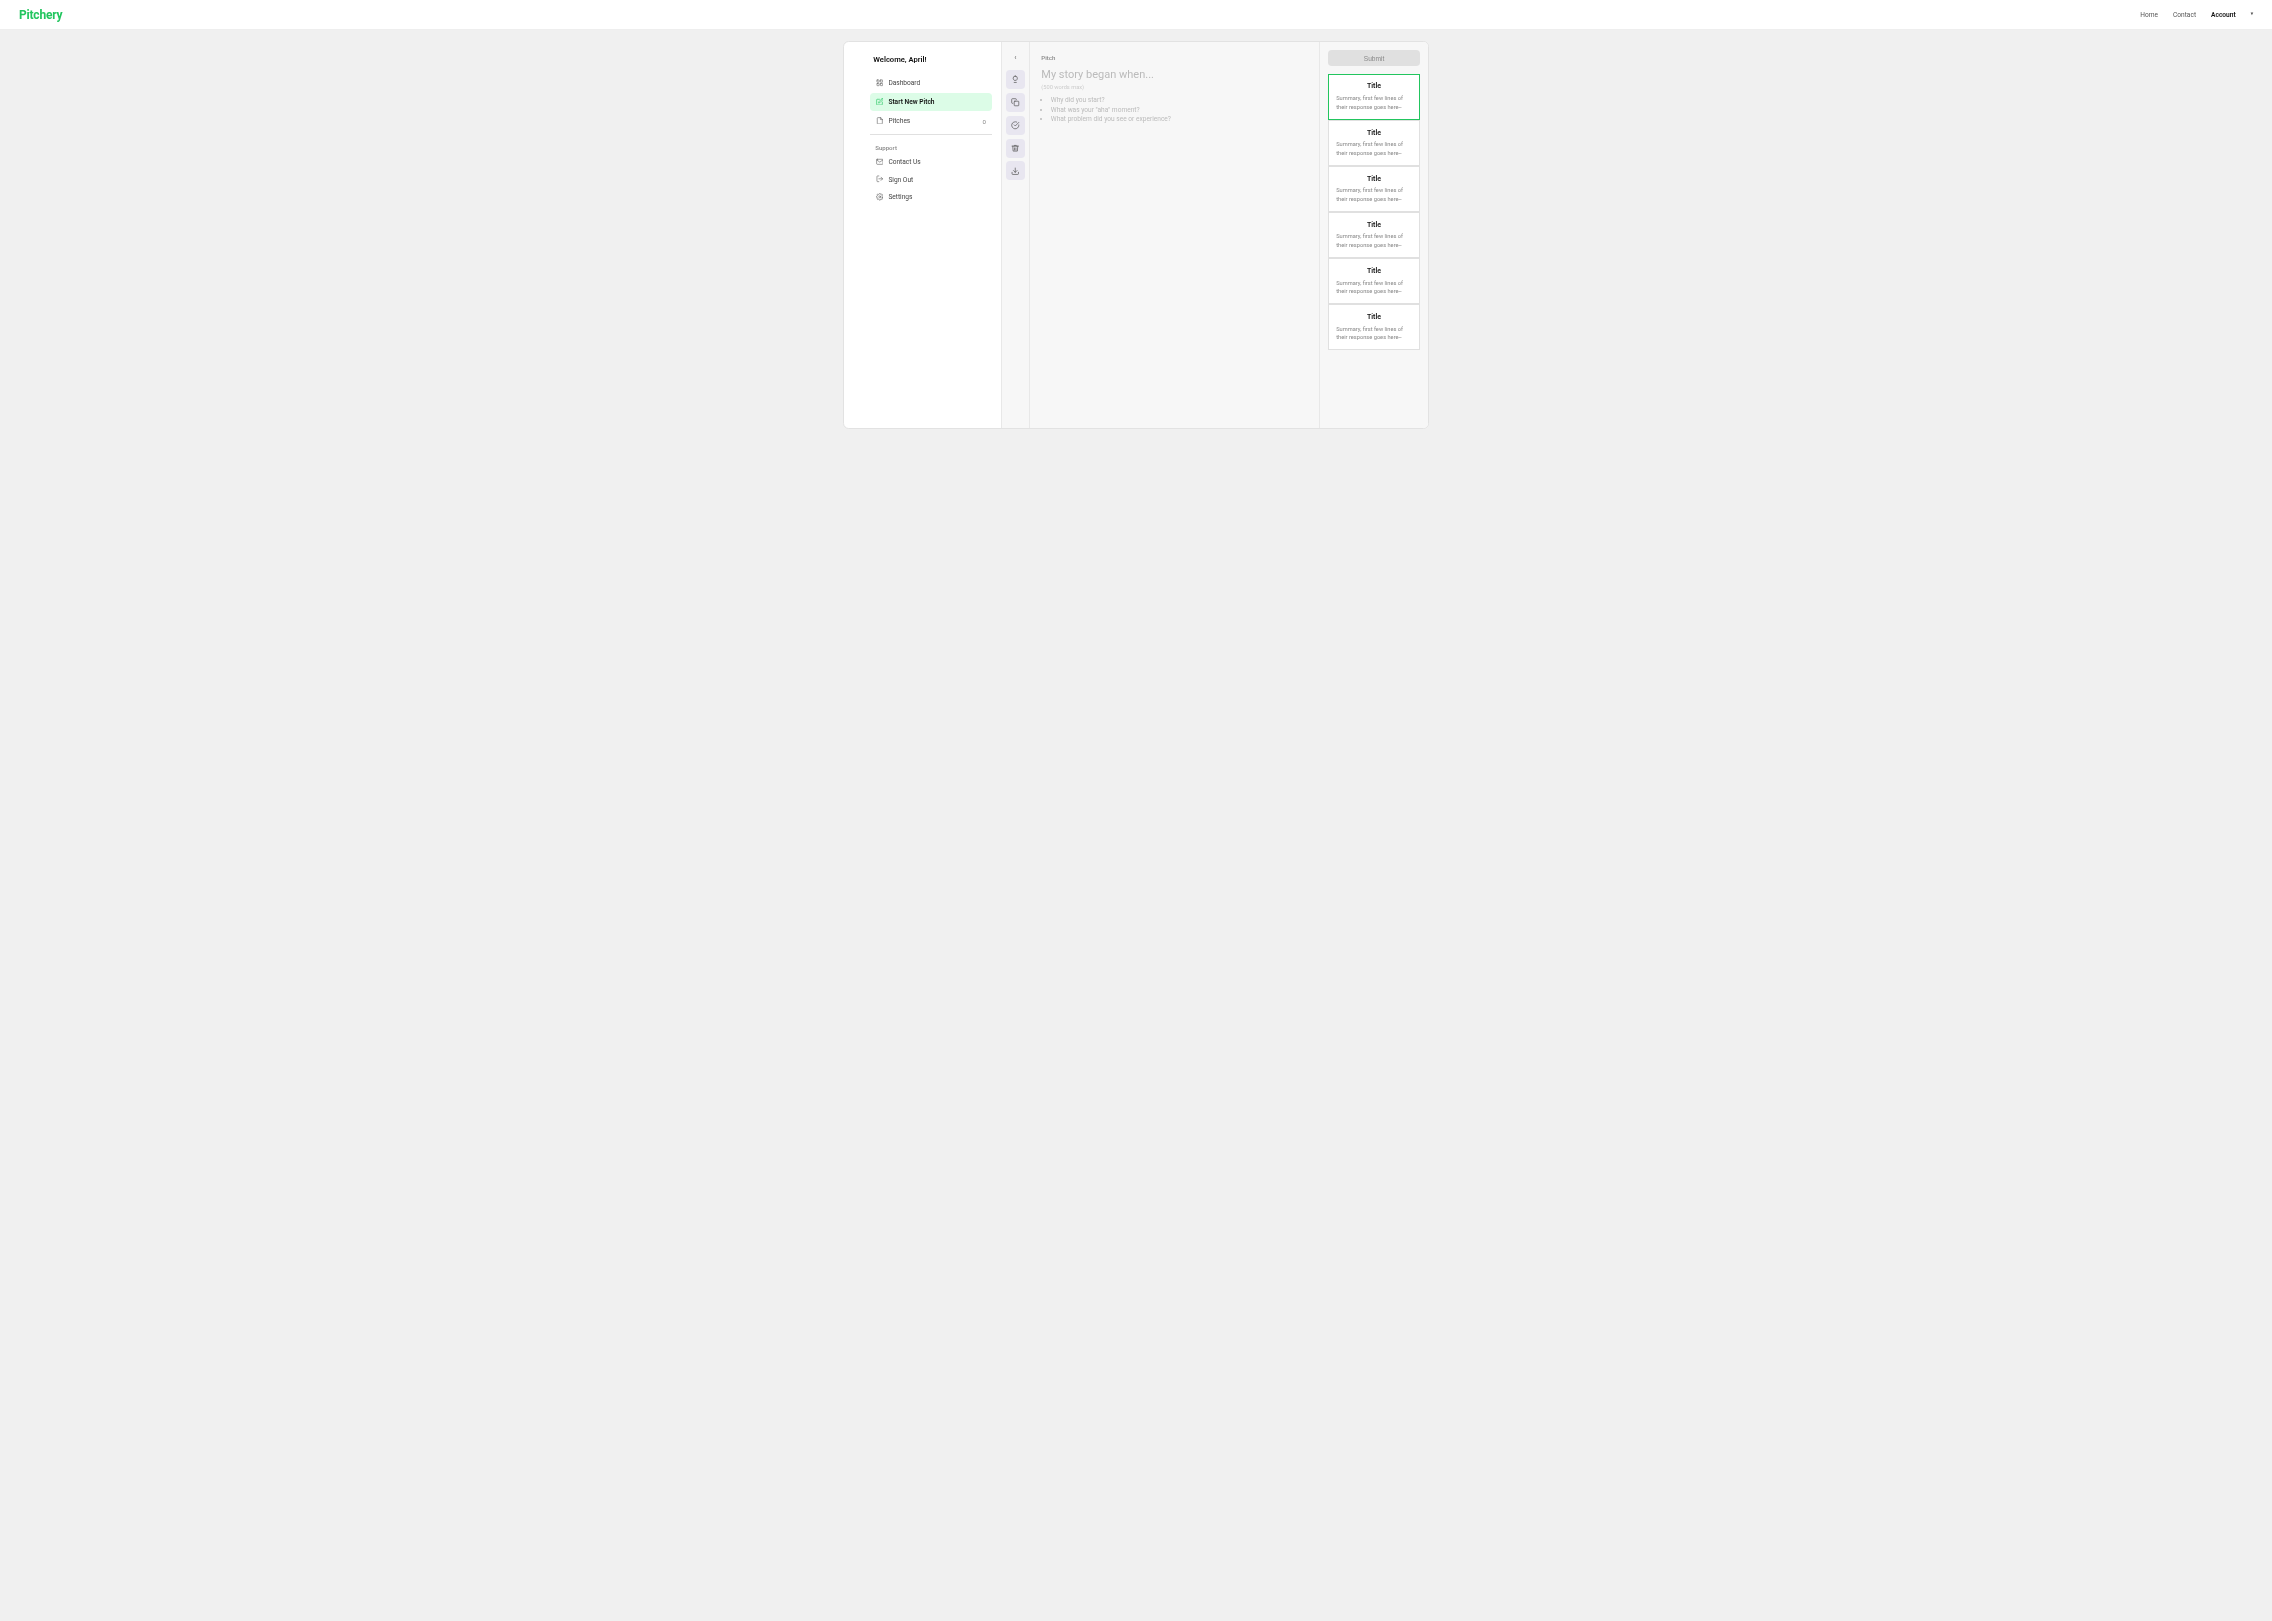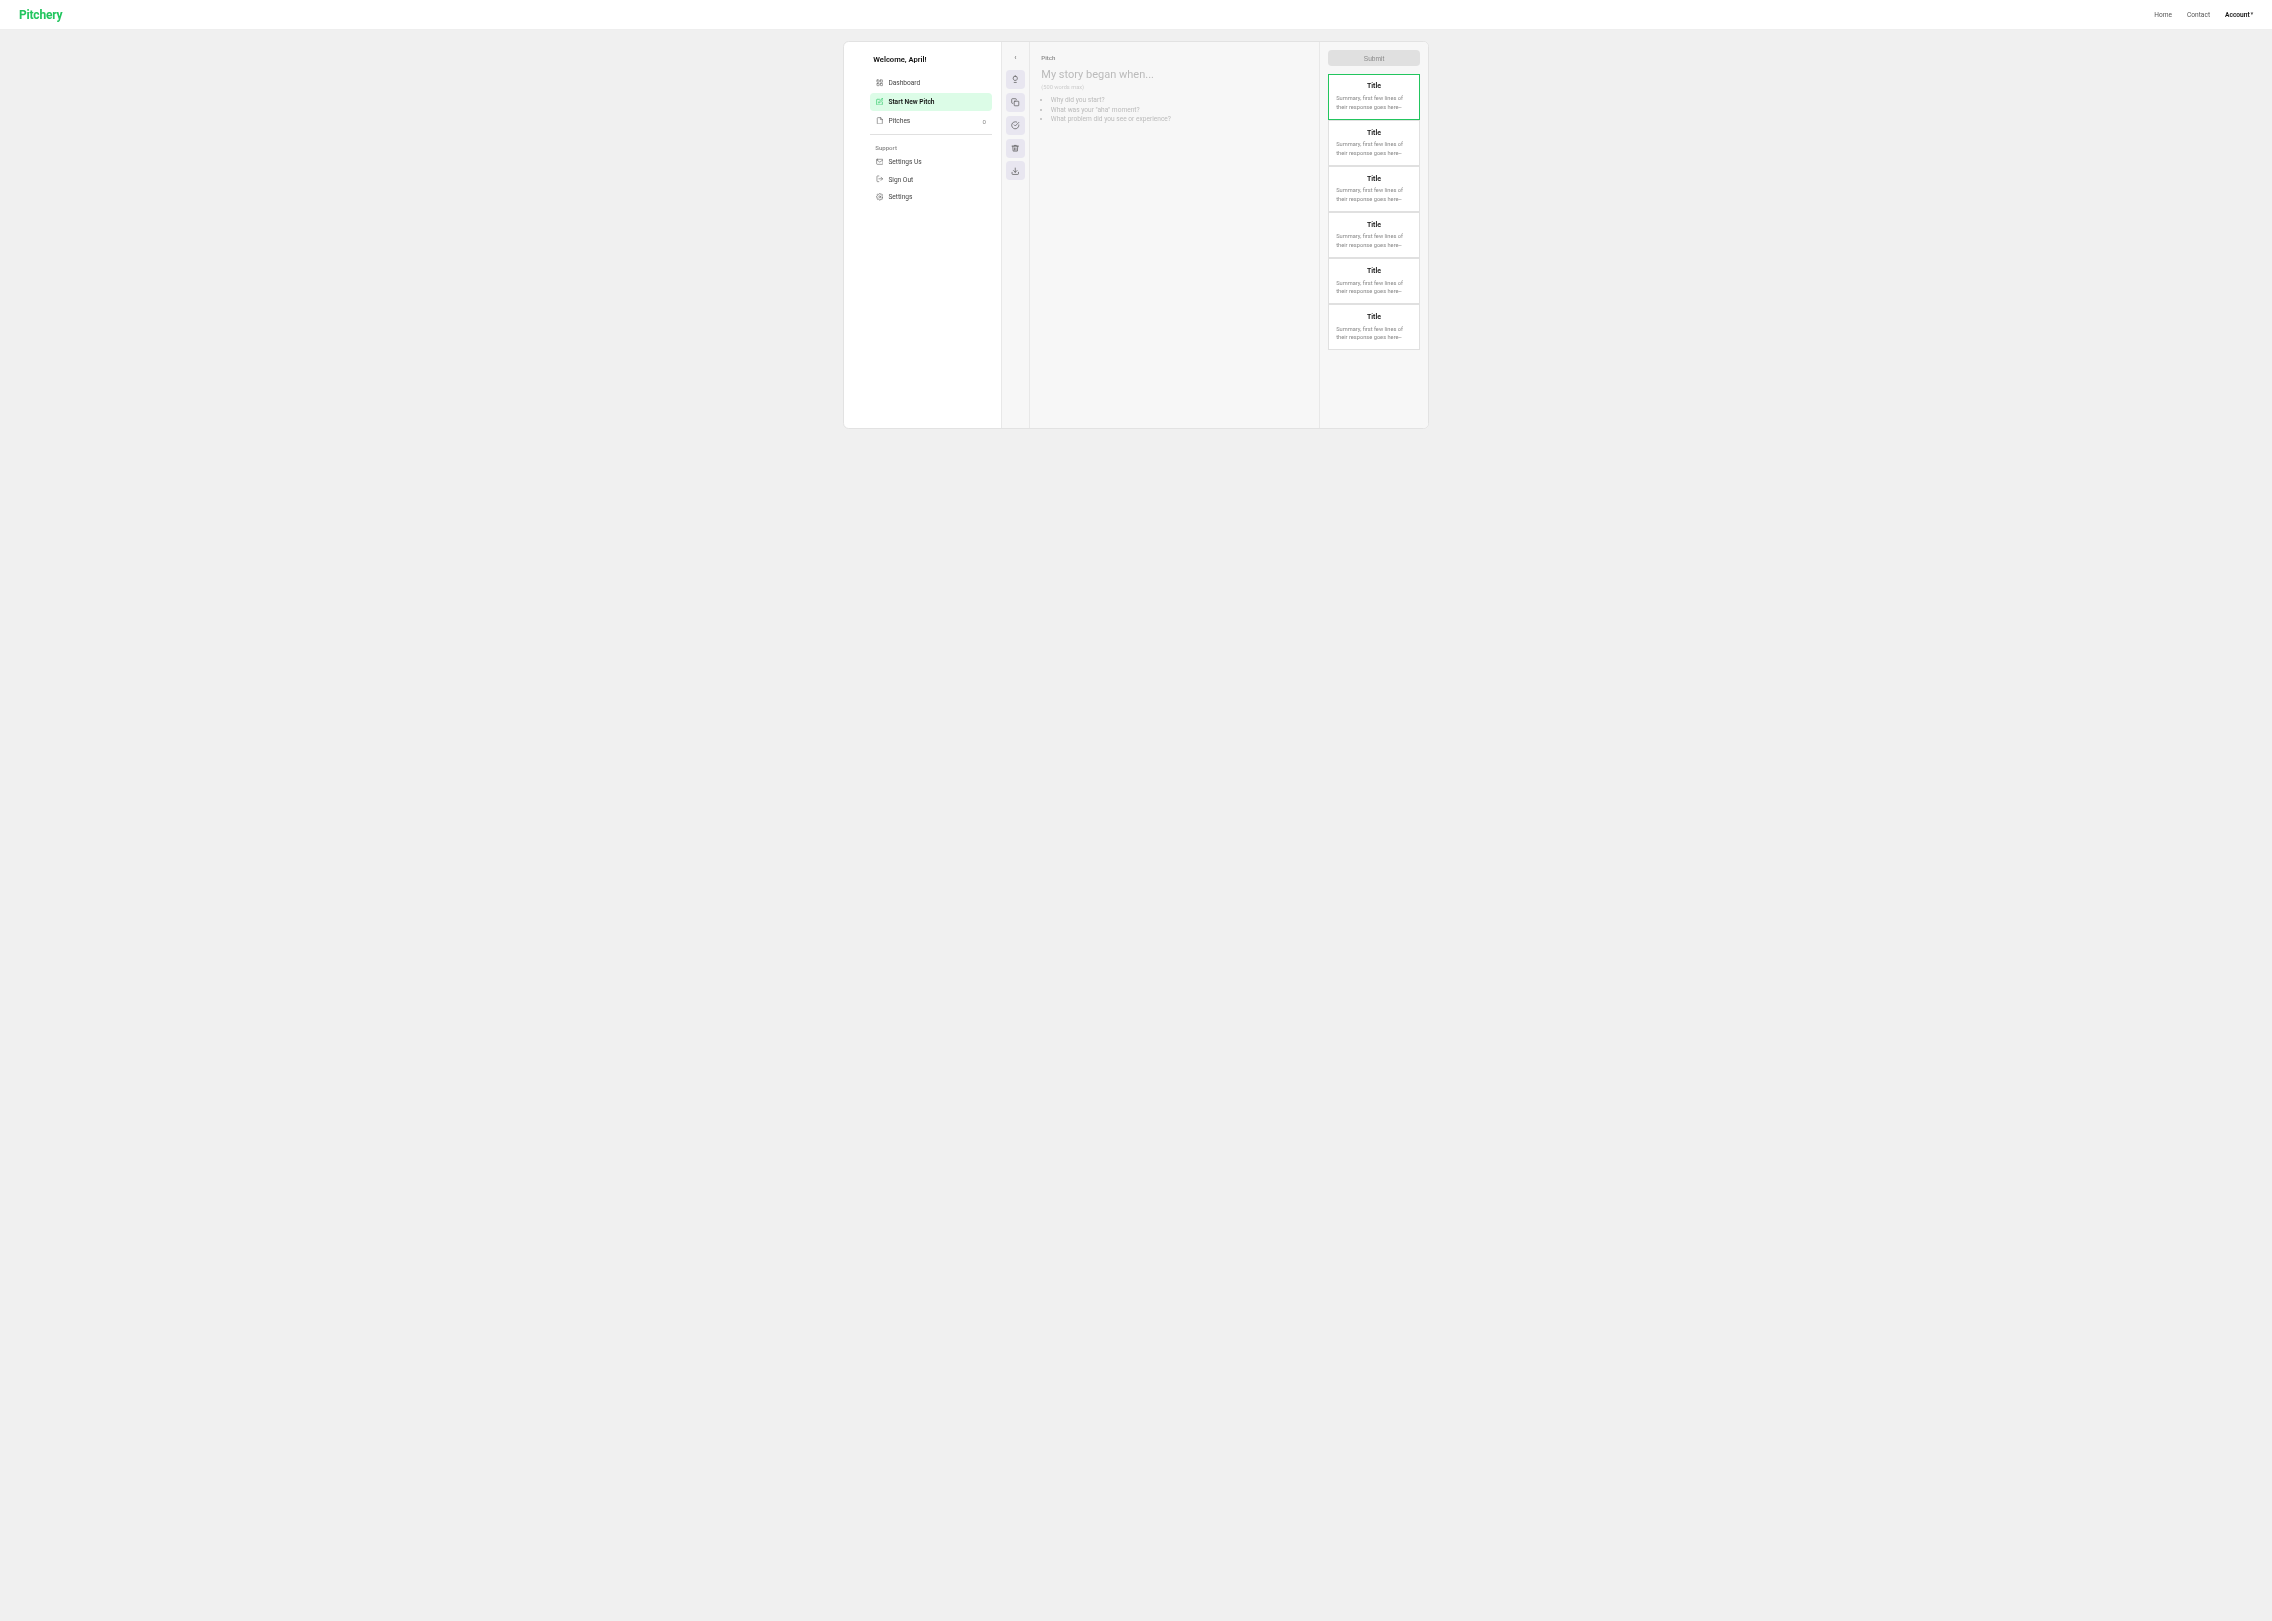--- a/index.html
+++ b/index.html
@@ -41,21 +41,21 @@
     .nav-link {
       font-size: 6.6px;
       color: #555;
       cursor: pointer;
       text-decoration: none;
     }
 
     .nav-account {
       display: flex;
       align-items: flex-start;
-      gap: 1px;
+      gap: 15px;
       font-size: 6.6px;
       font-weight: 600;
       color: #111;
       cursor: pointer;
     }
 
     .nav-account .chevron {
       font-size: 4.7px;
       color: #555;
     }
@@ -376,21 +376,21 @@
 
     <div class="sidebar-section-label">Support</div>
 
     <div class="sidebar-item">
       <span class="icon">
         <svg viewBox="0 0 24 24">
             <path d="M4 4h16c1.1 0 2 .9 2 2v12c0 1.1-.9 2-2 2H4c-1.1 0-2-.9-2-2V6c0-1.1.9-2 2-2z"></path>
             <polyline points="22,6 12,13 2,6"></polyline>
           </svg>
       </span>
-      <span>Settings Us</span>
+      <span>Contact Us</span>
     </div>
 
     <div class="sidebar-item">
       <span class="icon">
         <svg viewBox="0 0 24 24">
             <path d="M9 21H5a2 2 0 0 1-2-2V5a2 2 0 0 1 2-2h4"></path>
             <polyline points="16 17 21 12 16 7"></polyline>
             <line x1="21" y1="12" x2="9" y2="12"></line>
           </svg>
       </span>

